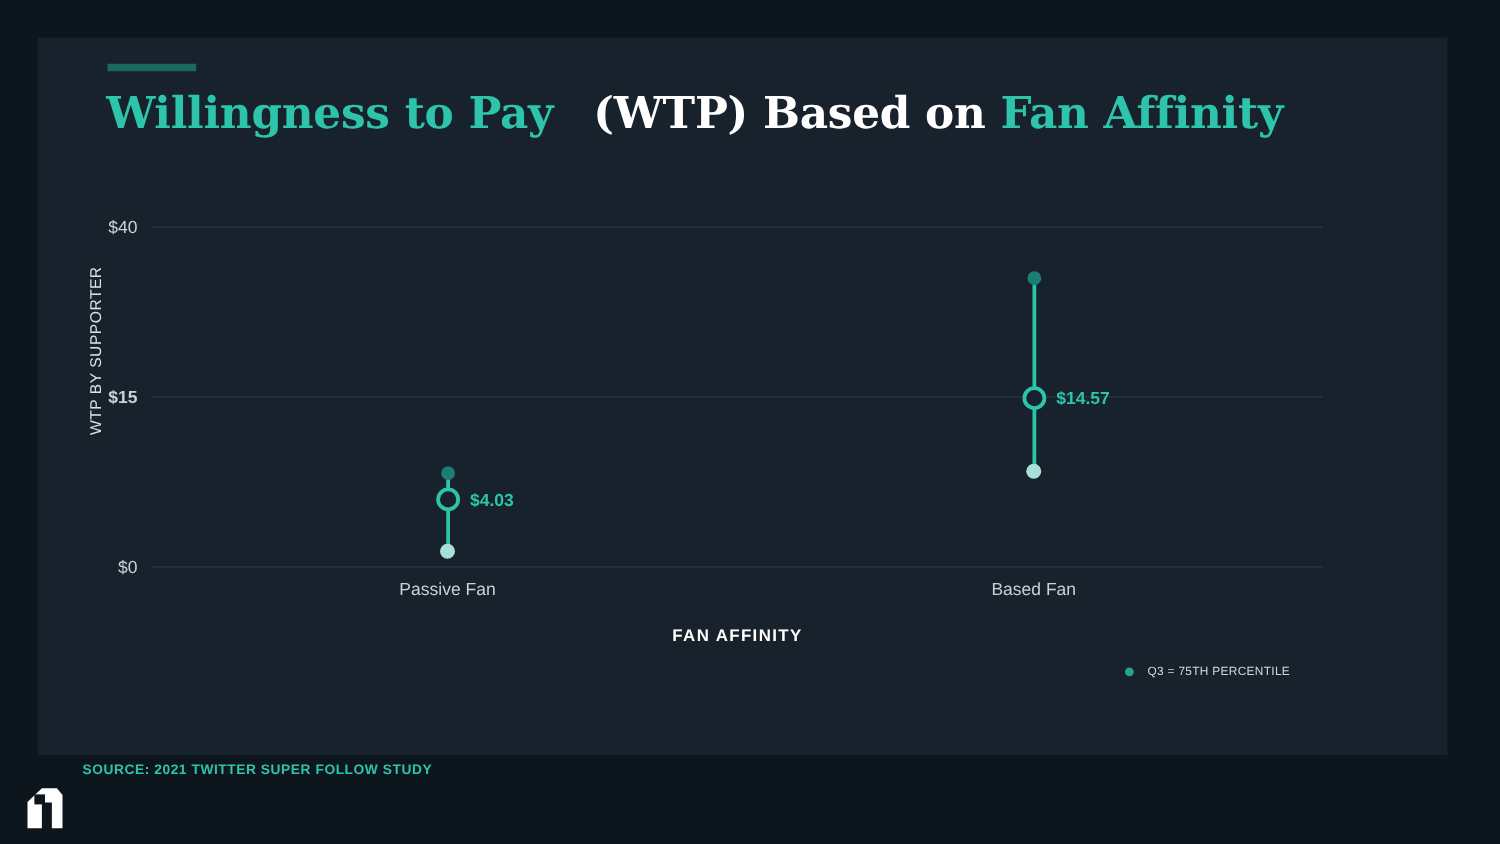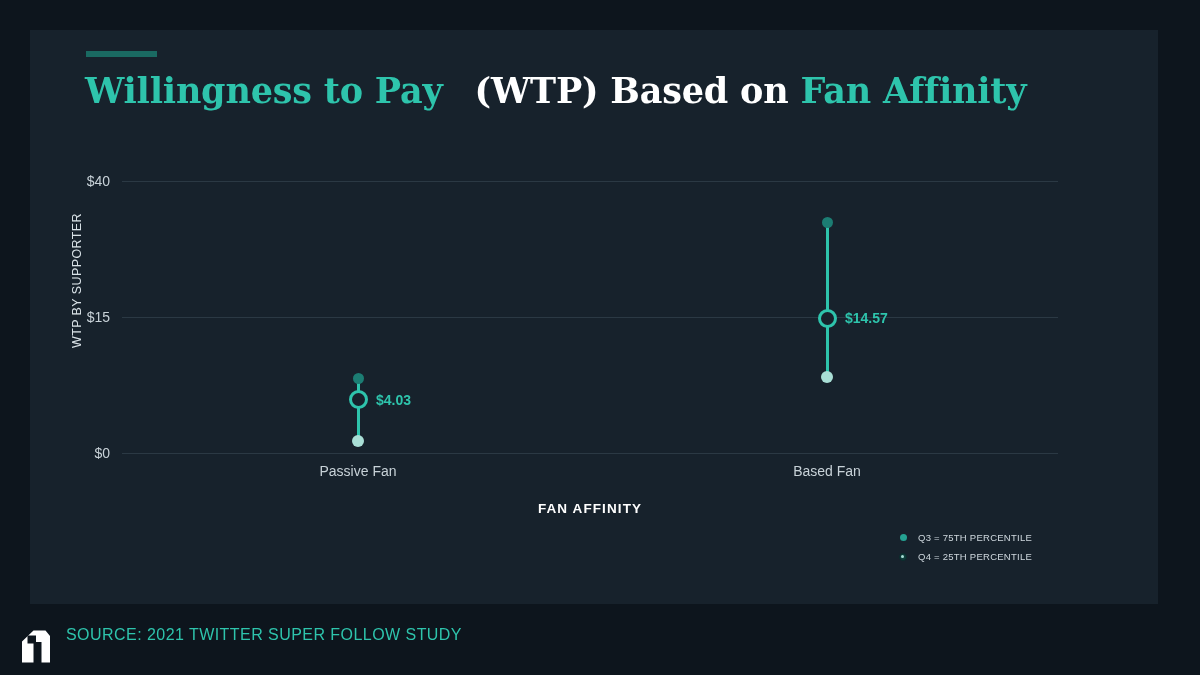--- a/index.html
+++ b/index.html
@@ -218,23 +218,23 @@
   #footer-logo {
     position: absolute;
     left: 16px;
     top: 627px;
     width: 40px;
     height: 40px;
   }
   #footer-source {
     position: absolute;
     left: 66px;
-    top: 626px;
-    font-size: 16px;
-    font-weight: normal;
+    top: 610px;
+    font-size: 11px;
+    font-weight: bold;
     letter-spacing: 0.45px;
     color: #2ec4ac;
     white-space: nowrap;
   }
 </style>
 </head>
 <body>
 
 <div id="stage">
 
@@ -245,21 +245,21 @@
   <div class="title"><span class="teal">Willingness to Pay </span><span class="white">(WTP) Based on </span><span class="teal">Fan Affinity</span></div>
 
   <div class="ylabel">WTP BY SUPPORTER</div>
 
   <div id="plot">
 
     <div class="gridline" style="top:30px;"></div>
     <div class="ytick" style="top:30px;">$40</div>
 
     <div class="gridline" style="top:166px;"></div>
-    <div class="ytick" style="top:166px;">$15</div>
+    <div class="ytick" style="top:166px;font-weight:bold;">$15</div>
 
     <div class="gridline" style="top:302px;"></div>
     <div class="ytick" style="top:302px;">$0</div>
 
     <div class="series" style="left:236px;">
       <div class="stem" style="top:227.6px; height:62.6px;"></div>
       <div class="dot-q75" style="top:222.1px;"></div>
       <div class="dot-q25" style="top:284.2px;"></div>
       <div class="ring-median" style="top:239.0px;"></div>
       <div class="value-label" style="top:248.5px;">$4.03</div>
@@ -278,26 +278,20 @@
     <div class="xlabel">FAN AFFINITY</div>
   </div>
 
   <div id="legend">
     <div class="legend-row">
       <span class="legend-swatch">
           <span class="sw-q75"></span>
         </span>
       <span class="legend-text">Q3 = 75TH PERCENTILE</span>
     </div>
-    <div class="legend-row">
-      <span class="legend-swatch">
-          <span class="sw-q25"></span>
-        </span>
-      <span class="legend-text">Q4 = 25TH PERCENTILE</span>
-    </div>
   </div>
 
   <div id="footer-logo">
     <svg width="40" height="40" viewBox="0 0 40 40" aria-hidden="true">
       <path d="M6 14.5 L17.5 3.5 L29.5 3.5 L34 9 L34 35.5 L25.5 35.5 L25.5 15 L17.5 15 L17.5 35.5 L6 35.5 Z" fill="#ffffff"></path>
       <rect x="11.5" y="8.5" width="8.5" height="8" fill="#0d151d"></rect>
     </svg>
   </div>
 
   <div id="footer-source">SOURCE: 2021 TWITTER SUPER FOLLOW STUDY</div>

